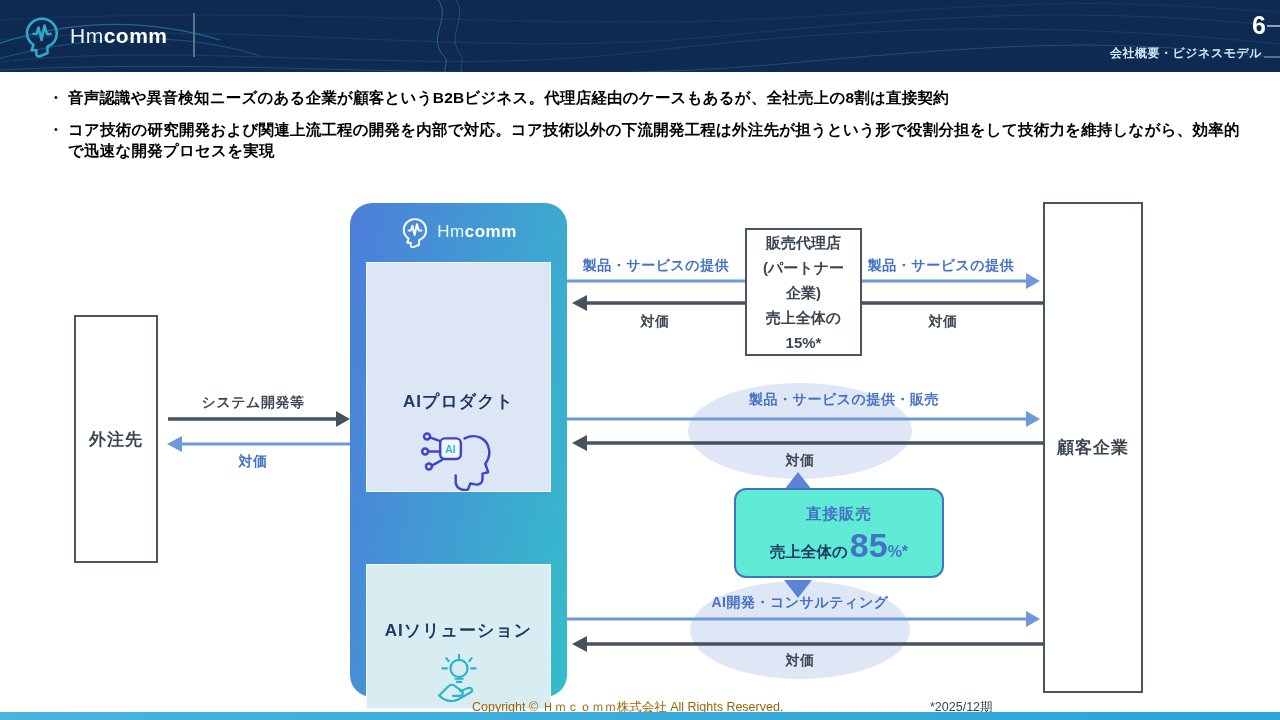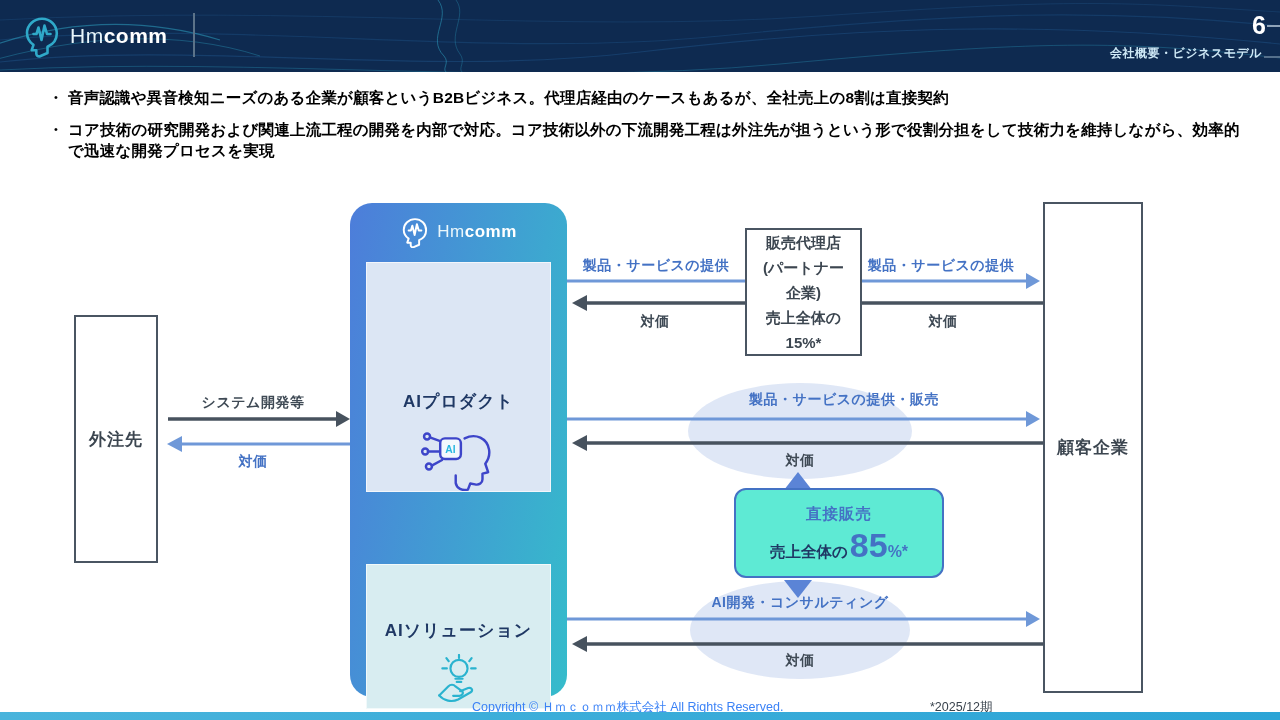--- a/index.html
+++ b/index.html
@@ -55,21 +55,21 @@
     align-items:center;justify-content:flex-end;border:1px solid rgba(255,255,255,.65);}
   .product-box{top:59px;height:230px;background:#dce6f4;gap:16px;}
   .solution-box{top:322px;height:145px;background:#d8edf1;gap:12px;margin-top:39px;}
   .inner-label{font-size:17px;font-weight:700;color:#1f3864;letter-spacing:1px;}
   
   .flow-label{position:absolute;transform:translate(-50%,-50%);z-index:3;white-space:nowrap;
     font-size:14px;font-weight:700;letter-spacing:.5px;}
   .lbl-blue{color:#4472c4;}
   .lbl-dark{color:#3f4a55;}
   
-  .footer-copy{position:absolute;left:472px;top:699px;font-size:12.5px;color:#3b82f6;z-index:3;}
+  .footer-copy{position:absolute;left:472px;top:699px;font-size:12.5px;color:#a16207;z-index:3;}
   .footer-note{position:absolute;left:930px;top:699px;font-size:12.5px;color:#39434d;z-index:3;}
   .bottom-strip{position:absolute;left:0;top:712px;width:1280px;height:8px;
     background:linear-gradient(90deg,#49b4dc,#2ba4d6);z-index:3;}
   .defs-svg{position:absolute;width:0;height:0;overflow:hidden;}
 </style>
 </head>
 <body>
 
 <svg class="defs-svg" aria-hidden="true">
   <defs>

